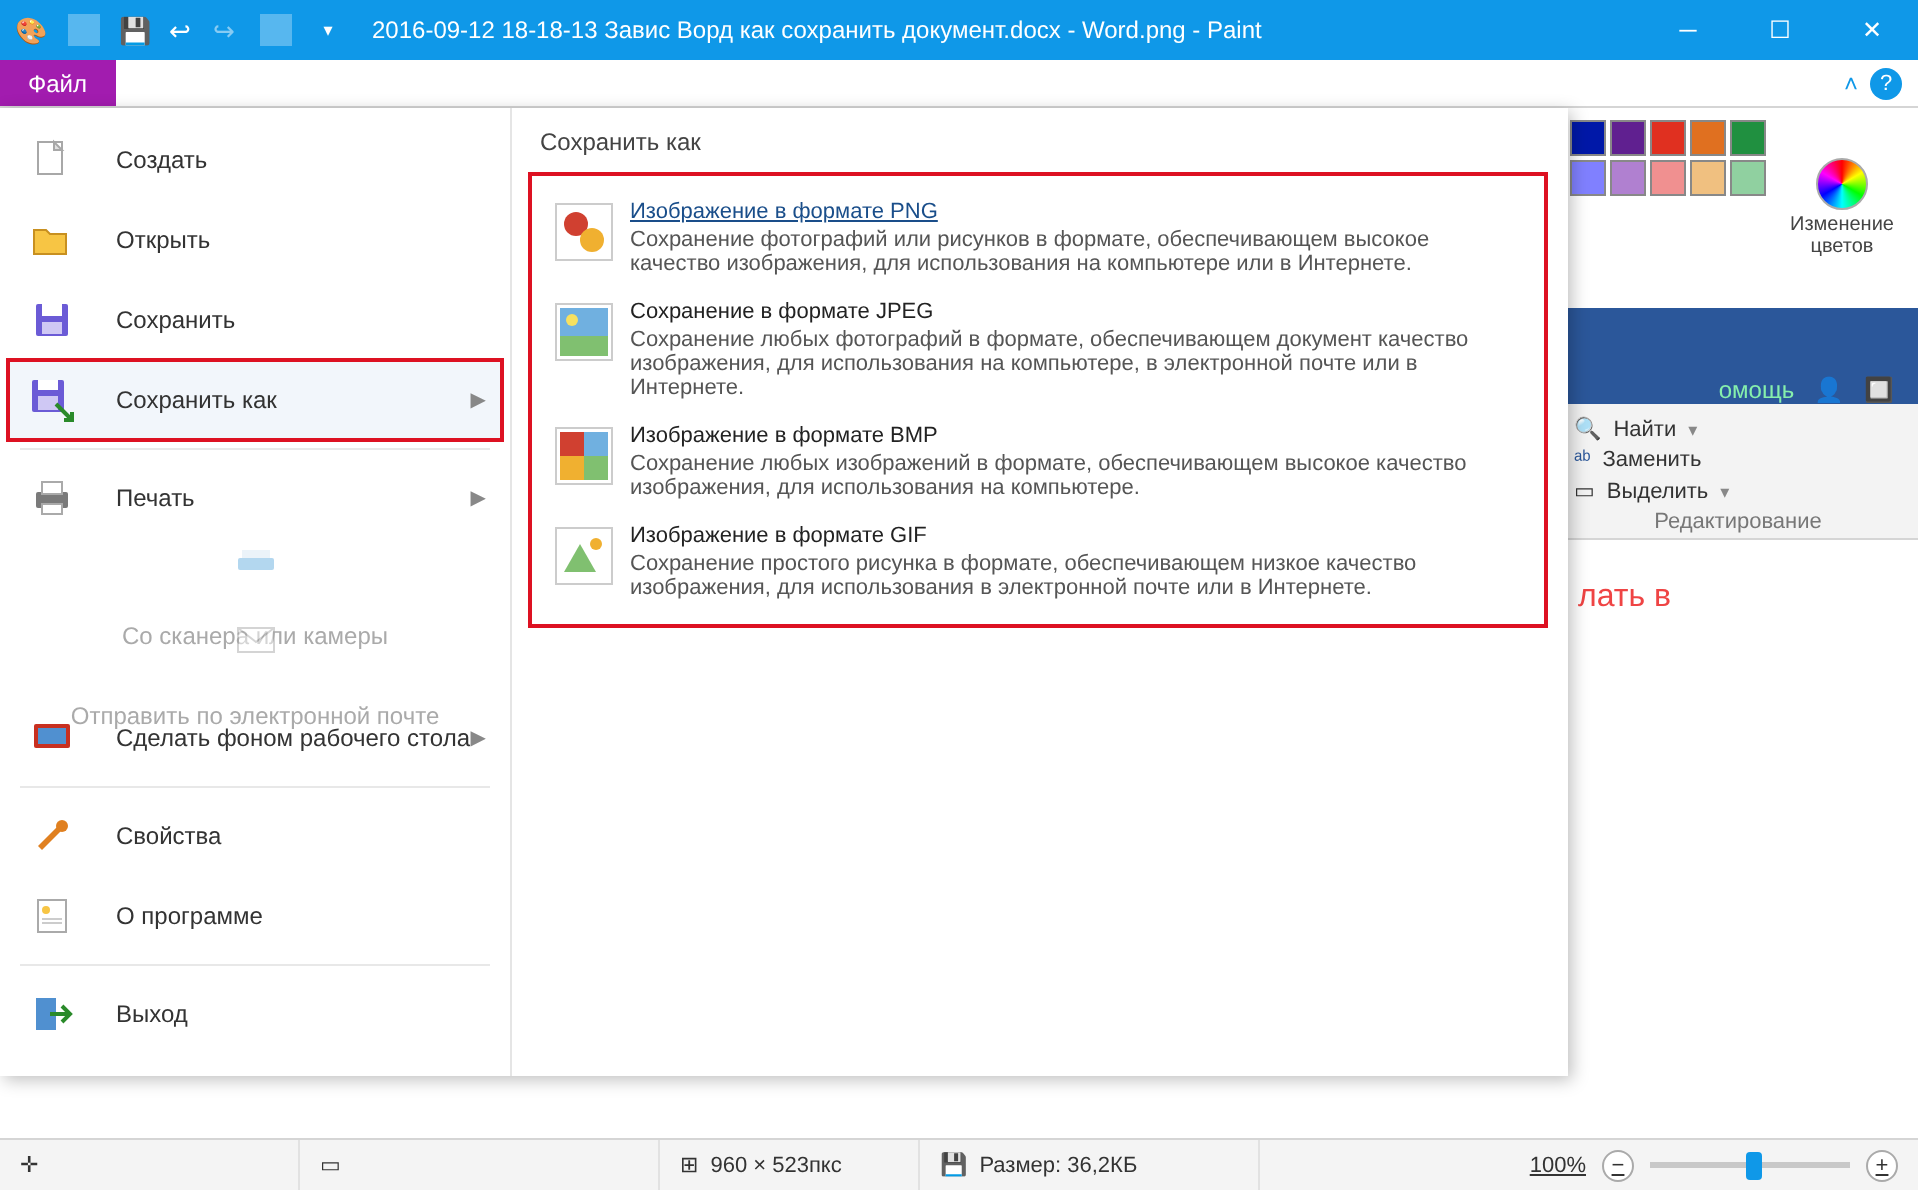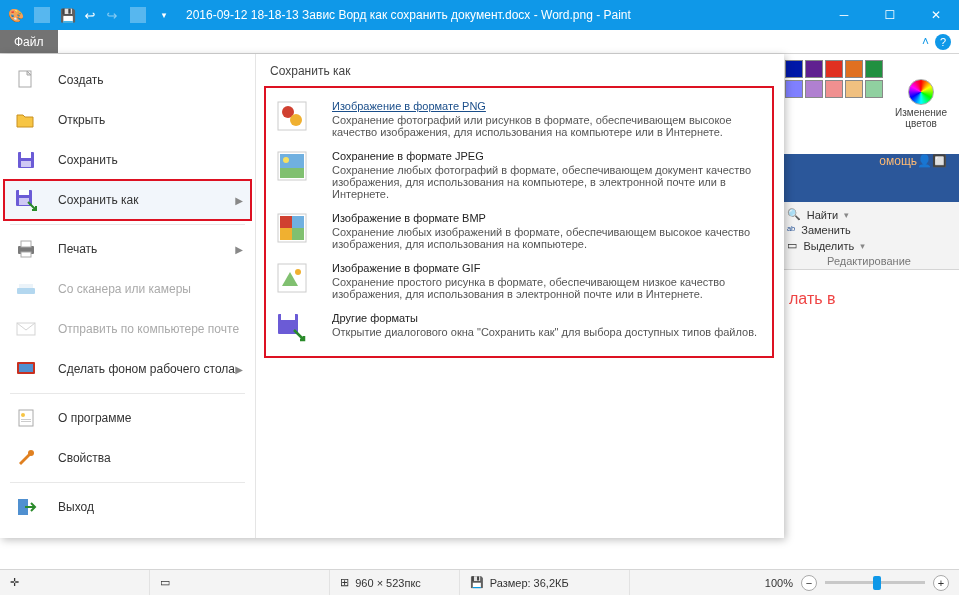--- a/index.html
+++ b/index.html
@@ -9,66 +9,66 @@
   .titlebar { height: 30px; background: #0f98e8; display: flex; align-items: center; color: #fff; font-size: 12px; }
   .titlebar .qat { display: flex; gap: 6px; padding: 0 8px; align-items: center; }
   .titlebar .qat span { width: 16px; height: 16px; display: flex; align-items: center; justify-content: center; font-size: 13px; }
   .titlebar .divider { width: 1px; height: 18px; background: rgba(255,255,255,.3); margin: 0 4px; }
   .titlebar .title { flex: 1; padding-left: 6px; white-space: nowrap; overflow: hidden; }
   .titlebar .winctl { display: flex; }
   .titlebar .winctl div { width: 46px; height: 30px; display: flex; align-items: center; justify-content: center; font-size: 12px; }
 
   
   .menurow { height: 24px; background: #fff; border-bottom: 1px solid #d5d5d5; display: flex; align-items: stretch; }
-  .file-tab { background: #737373; color: #fff; font-size: 12px; padding: 0 14px; display: flex; align-items: center; }
+  .file-tab { background: #a21caf; color: #fff; font-size: 12px; padding: 0 14px; display: flex; align-items: center; }
   .menurow .spacer { flex: 1; }
   .menurow .right { display: flex; align-items: center; gap: 6px; padding-right: 8px; color: #555; font-size: 12px; }
   .helpicon { width: 16px; height: 16px; border-radius: 50%; background: #0f98e8; color: #fff; display: flex; align-items: center; justify-content: center; font-size: 11px; }
 
   
   .main { position: relative; height: calc(100% - 30px - 24px - 26px); }
 
   
   .bg-ribbon { position: absolute; top: 0; right: 0; width: 180px; height: 100px; display: flex; }
   .palette { display: grid; grid-template-columns: repeat(5, 18px); grid-template-rows: repeat(2, 18px); gap: 2px; padding: 6px; }
   .palette div { border: 1px solid #888; }
   .editcolors { width: 64px; display: flex; flex-direction: column; align-items: center; justify-content: center; font-size: 10px; color: #444; text-align: center; gap: 2px; }
   .editcolors .wheel { width: 26px; height: 26px; border-radius: 50%; background: conic-gradient(red,yellow,lime,cyan,blue,magenta,red); border: 1px solid #aaa; }
 
   .bg-word { position: absolute; top: 100px; right: 0; width: 180px; height: 390px; background: #fff; }
-  .bg-word .wtitle { height: 48px; background: #2b579a; display: flex; align-items: flex-start; justify-content: flex-end; color: #fdba74; font-size: 12px; padding: 0 12px; }
+  .bg-word .wtitle { height: 48px; background: #2b579a; display: flex; align-items: flex-end; justify-content: flex-end; color: #86efac; font-size: 12px; gap: 10px; padding: 0 12px; }
   .bg-word .wribbon { height: 68px; background: #f3f3f3; border-bottom: 1px solid #d5d5d5; font-size: 11px; color: #333; padding: 6px 8px; }
   .bg-word .wribbon .row { display: flex; align-items: center; gap: 6px; margin-bottom: 3px; }
   .bg-word .wbody { padding: 20px 10px; font-size: 16px; color: #ef4444; }
 
   
   .filemenu { position: absolute; left: 0; top: 0; width: 784px; height: 484px; background: #fff; box-shadow: 2px 2px 8px rgba(0,0,0,.25); display: flex; }
   .fm-left { width: 256px; border-right: 1px solid #e5e5e5; padding: 6px 4px; }
   .fm-item { display: flex; align-items: center; height: 40px; padding: 0 10px; font-size: 12px; color: #333; gap: 20px; position: relative; }
   .fm-item .ico { width: 24px; height: 24px; display: flex; align-items: center; justify-content: center; }
-  .fm-item.disabled { color: #aaa; }
+  .fm-item.disabled { color: #aaa; flex-direction: column; }
   .fm-item .arrow { position: absolute; right: 8px; color: #888; font-size: 10px; }
   .fm-sep { height: 1px; background: #e8e8e8; margin: 4px 6px; }
   .fm-item.selected { background: #f2f6fb; }
   .fm-item.selected.redbox { outline: 2px solid #d12; outline-offset: -1px; }
 
   .fm-right { flex: 1; display: flex; flex-direction: column; }
   .fm-right .header { font-size: 12px; color: #444; padding: 10px 14px 6px; }
   .fm-right .panel { margin: 2px 10px 10px 8px; border: 2px solid #d12; padding: 6px 6px; flex: 0 0 auto; }
-  .fm-opt { display: flex; gap: 24px; padding: 6px 4px; }
+  .fm-opt { display: flex; gap: 7px; padding: 6px 4px; }
   .fm-opt .oico { width: 32px; height: 32px; flex-shrink: 0; display: flex; align-items: center; justify-content: center; }
   .fm-opt .otxt { font-size: 11px; color: #555; }
   .fm-opt .otitle { color: #222; font-weight: 400; margin-bottom: 2px; }
   .fm-opt.first .otitle { text-decoration: underline; color: #1a4e8a; }
 
   
   .statusbar { position: absolute; bottom: 0; left: 0; right: 0; height: 26px; border-top: 1px solid #d5d5d5; background: #f4f4f4; display: flex; align-items: center; font-size: 11px; color: #333; }
   .statusbar .seg { display: flex; align-items: center; gap: 6px; padding: 0 10px; height: 100%; border-right: 1px solid #e2e2e2; }
   .statusbar .spacer { flex: 1; }
-  .zoom { display: flex; align-items: center; gap: 8px; padding: 0 10px; }
+  .zoom { display: flex; align-items: center; gap: 8px; padding: 0 10px; text-decoration: underline; }
   .zoom .track { width: 100px; height: 3px; background: #c8c8c8; position: relative; }
   .zoom .thumb { position: absolute; left: 48px; top: -5px; width: 8px; height: 14px; background: #0f98e8; border-radius: 2px; }
   .zoom .btn { width: 16px; height: 16px; border: 1px solid #aaa; border-radius: 50%; display: flex; align-items: center; justify-content: center; font-size: 11px; background: #fff; }
 
   svg { display: block; }
 </style>
 </head>
 <body>
 
 <div class="titlebar">
@@ -218,56 +218,56 @@
         <span>Со сканера или камеры</span>
       </div>
 
       <div class="fm-item disabled">
         <span class="ico">
             <svg width="22" height="22" opacity=".5">
               <rect x="2" y="5" width="18" height="12" fill="#fff" stroke="#aaa"></rect>
               <path d="M2 5 L11 12 L20 5" stroke="#aaa" fill="none"></path>
             </svg>
           </span>
-        <span>Отправить по компьютере почте</span>
+        <span>Отправить по электронной почте</span>
       </div>
 
       <div class="fm-item">
         <span class="ico">
             <svg width="22" height="22">
               <rect x="2" y="4" width="18" height="12" fill="#c83020" rx="1"></rect>
               <rect x="4" y="6" width="14" height="8" fill="#5090d0"></rect>
             </svg>
           </span>
         <span>Сделать фоном рабочего стола</span>
         <span class="arrow">▶</span>
       </div>
 
       <div class="fm-sep"></div>
+
+      <div class="fm-item">
+        <span class="ico">
+            <svg width="22" height="22">
+              <path d="M4 16 L14 6 L16 8 L6 18 Z" fill="#e08020"></path>
+              <circle cx="16" cy="6" r="3" fill="#e08020"></circle>
+            </svg>
+          </span>
+        <span>Свойства</span>
+      </div>
 
       <div class="fm-item">
         <span class="ico">
             <svg width="22" height="22">
               <rect x="4" y="3" width="14" height="16" fill="#fff" stroke="#aaa"></rect>
               <circle cx="8" cy="8" r="2" fill="#f7c544"></circle>
               <rect x="6" y="12" width="10" height="1" fill="#ccc"></rect>
               <rect x="6" y="14" width="10" height="1" fill="#ccc"></rect>
             </svg>
           </span>
         <span>О программе</span>
-      </div>
-
-      <div class="fm-item">
-        <span class="ico">
-            <svg width="22" height="22">
-              <path d="M4 16 L14 6 L16 8 L6 18 Z" fill="#e08020"></path>
-              <circle cx="16" cy="6" r="3" fill="#e08020"></circle>
-            </svg>
-          </span>
-        <span>Свойства</span>
       </div>
 
       <div class="fm-sep"></div>
 
       <div class="fm-item">
         <span class="ico">
             <svg width="22" height="22">
               <rect x="3" y="3" width="10" height="16" fill="#5090d0"></rect>
               <path d="M10 11 L20 11 M16 7 L20 11 L16 15" stroke="#2a8a2a" stroke-width="2" fill="none"></path>
             </svg>
@@ -333,33 +333,20 @@
                 <path d="M6 24 L14 10 L22 24 Z" fill="#80c070"></path>
                 <circle cx="22" cy="10" r="3" fill="#f0b030"></circle>
               </svg>
             </div>
           <div class="otxt">
             <div class="otitle">Изображение в формате GIF</div>
             <div>Сохранение простого рисунка в формате, обеспечивающем низкое качество изображения, для использования в электронной почте или в Интернете.</div>
           </div>
         </div>
 
-        <div class="fm-opt">
-          <div class="oico">
-              <svg width="32" height="32">
-                <rect x="2" y="2" width="20" height="20" fill="#6b5bd6" rx="1"></rect>
-                <rect x="5" y="2" width="14" height="6" fill="#fff"></rect>
-                <path d="M18 18 L28 28 M24 28 L28 28 L28 24" stroke="#2a8a2a" stroke-width="2.5" fill="none"></path>
-              </svg>
-            </div>
-          <div class="otxt">
-            <div class="otitle">Другие форматы</div>
-            <div>Открытие диалогового окна "Сохранить как" для выбора доступных типов файлов.</div>
-          </div>
-        </div>
 
       </div>
     </div>
   </div>
 
 </div>
 
 <div class="statusbar">
   <div class="seg" style="width:150px">
     <span>✛</span>

